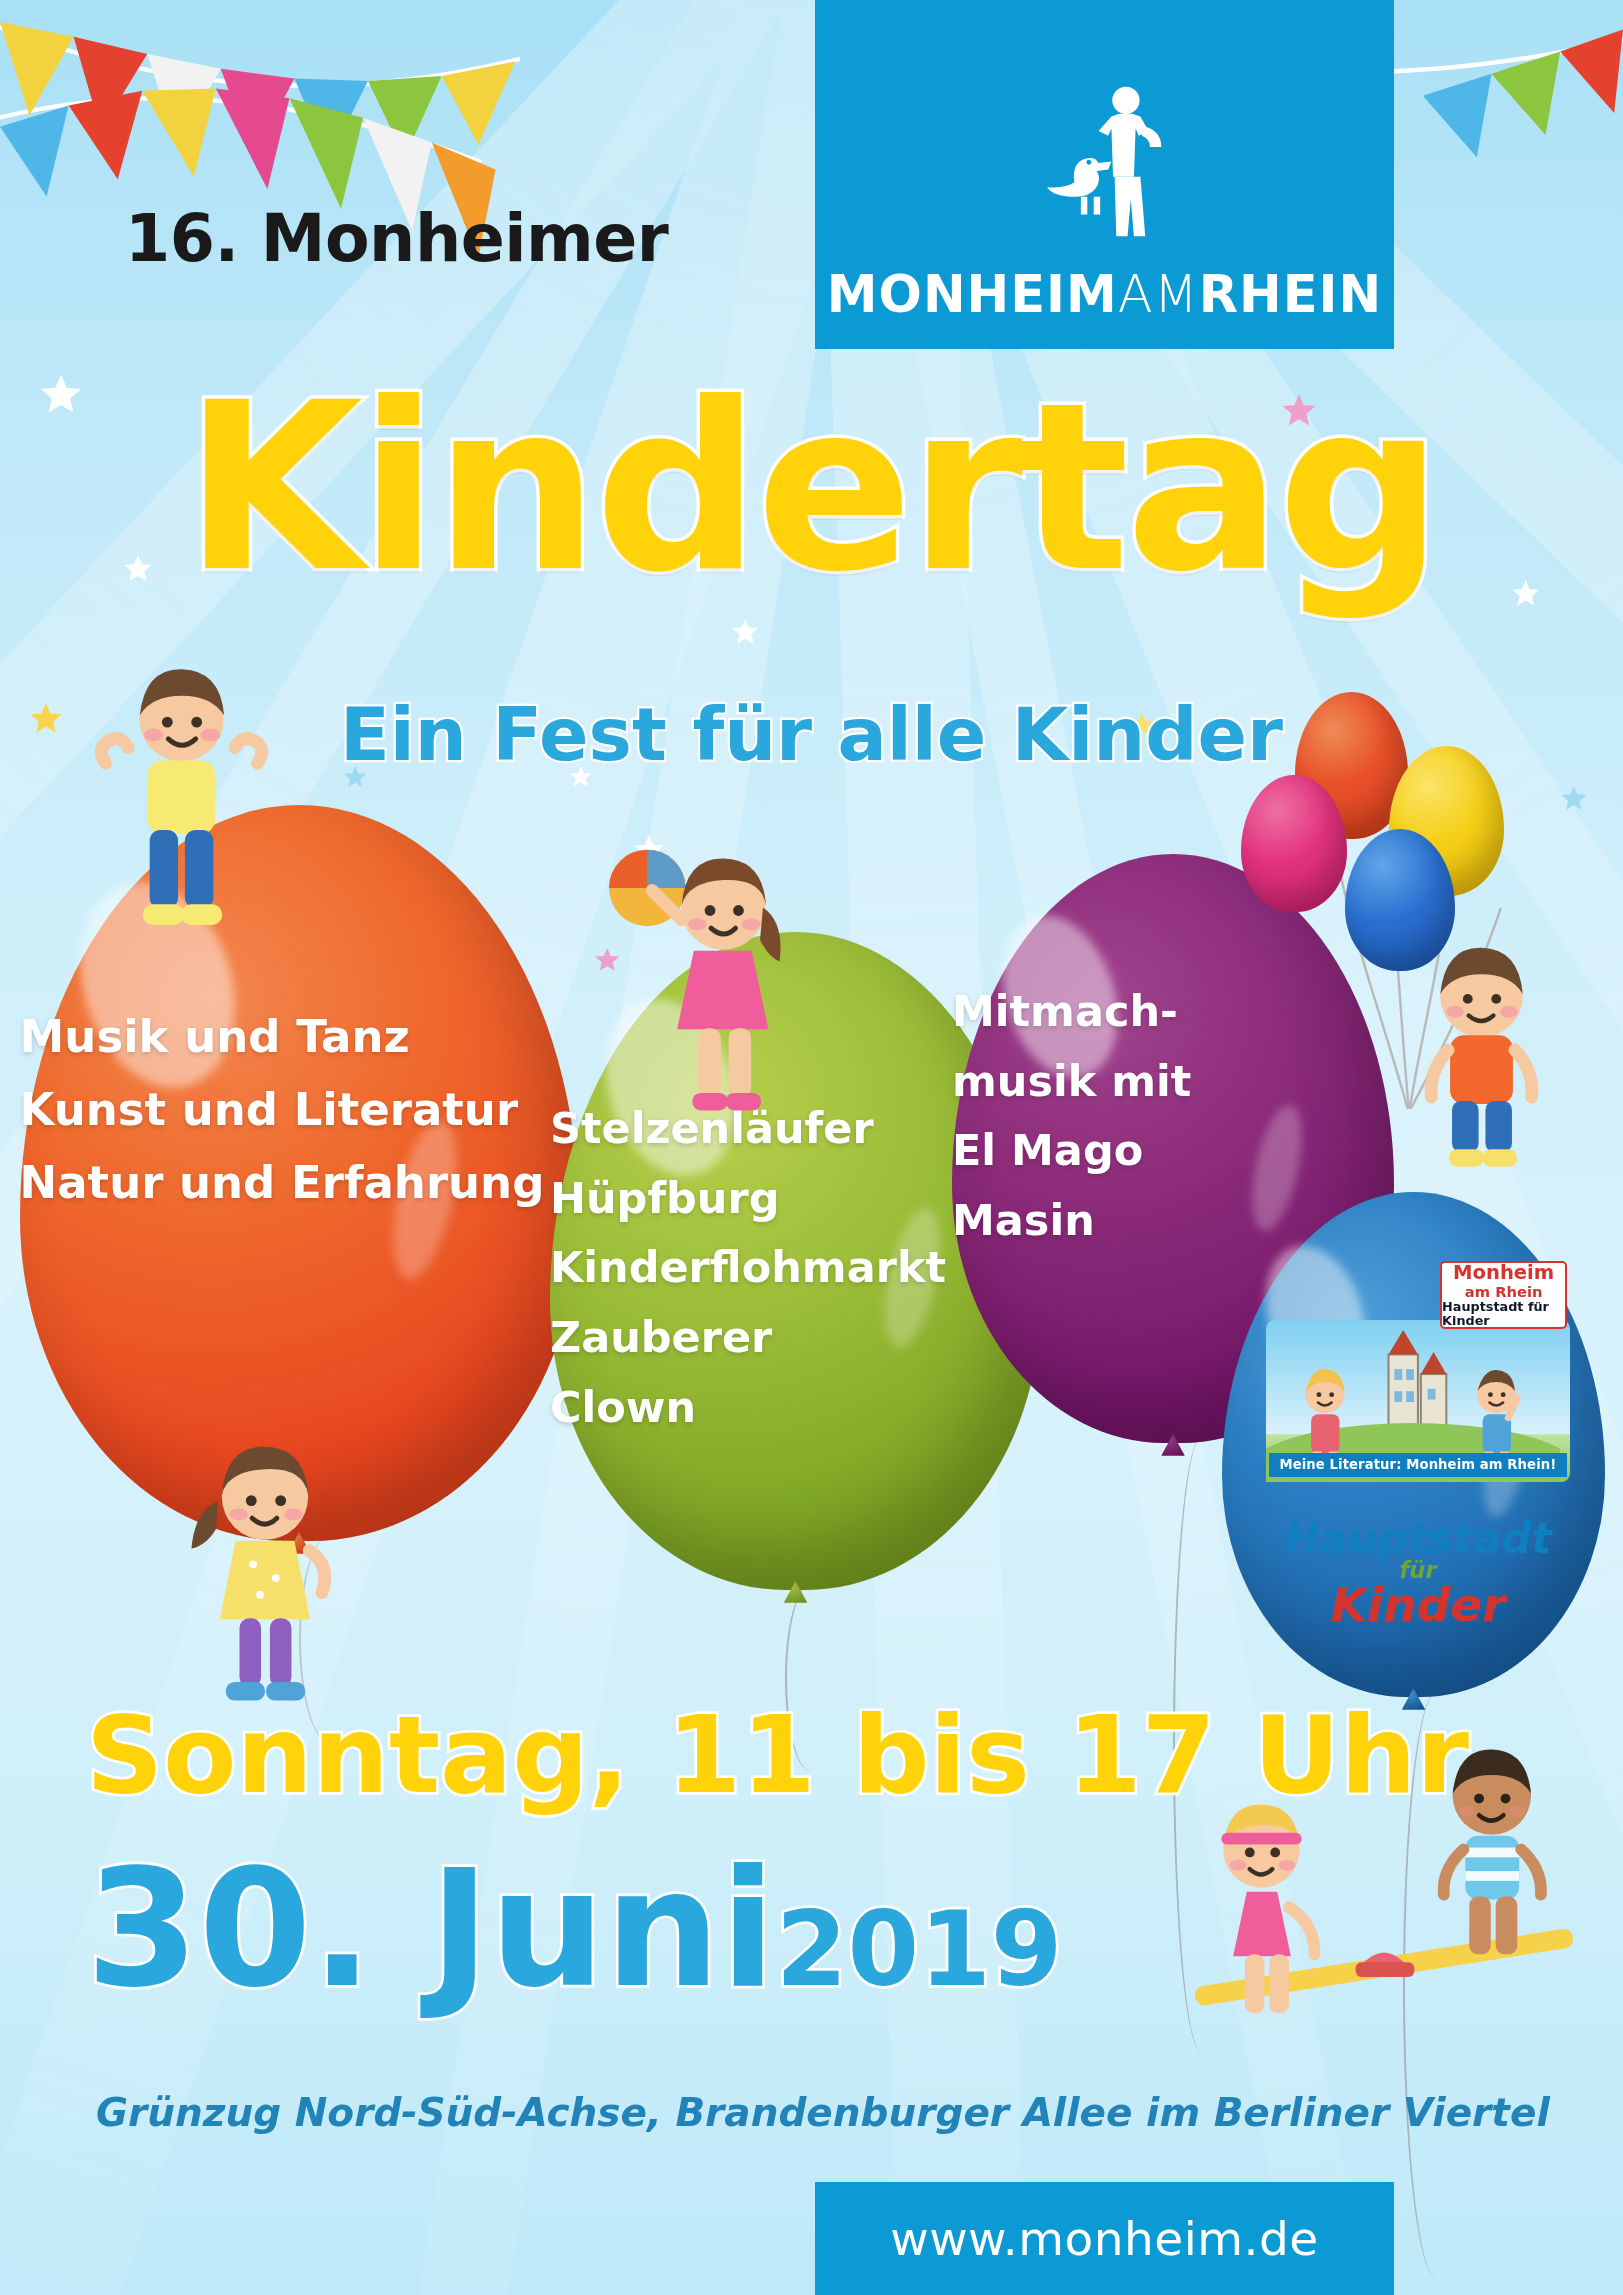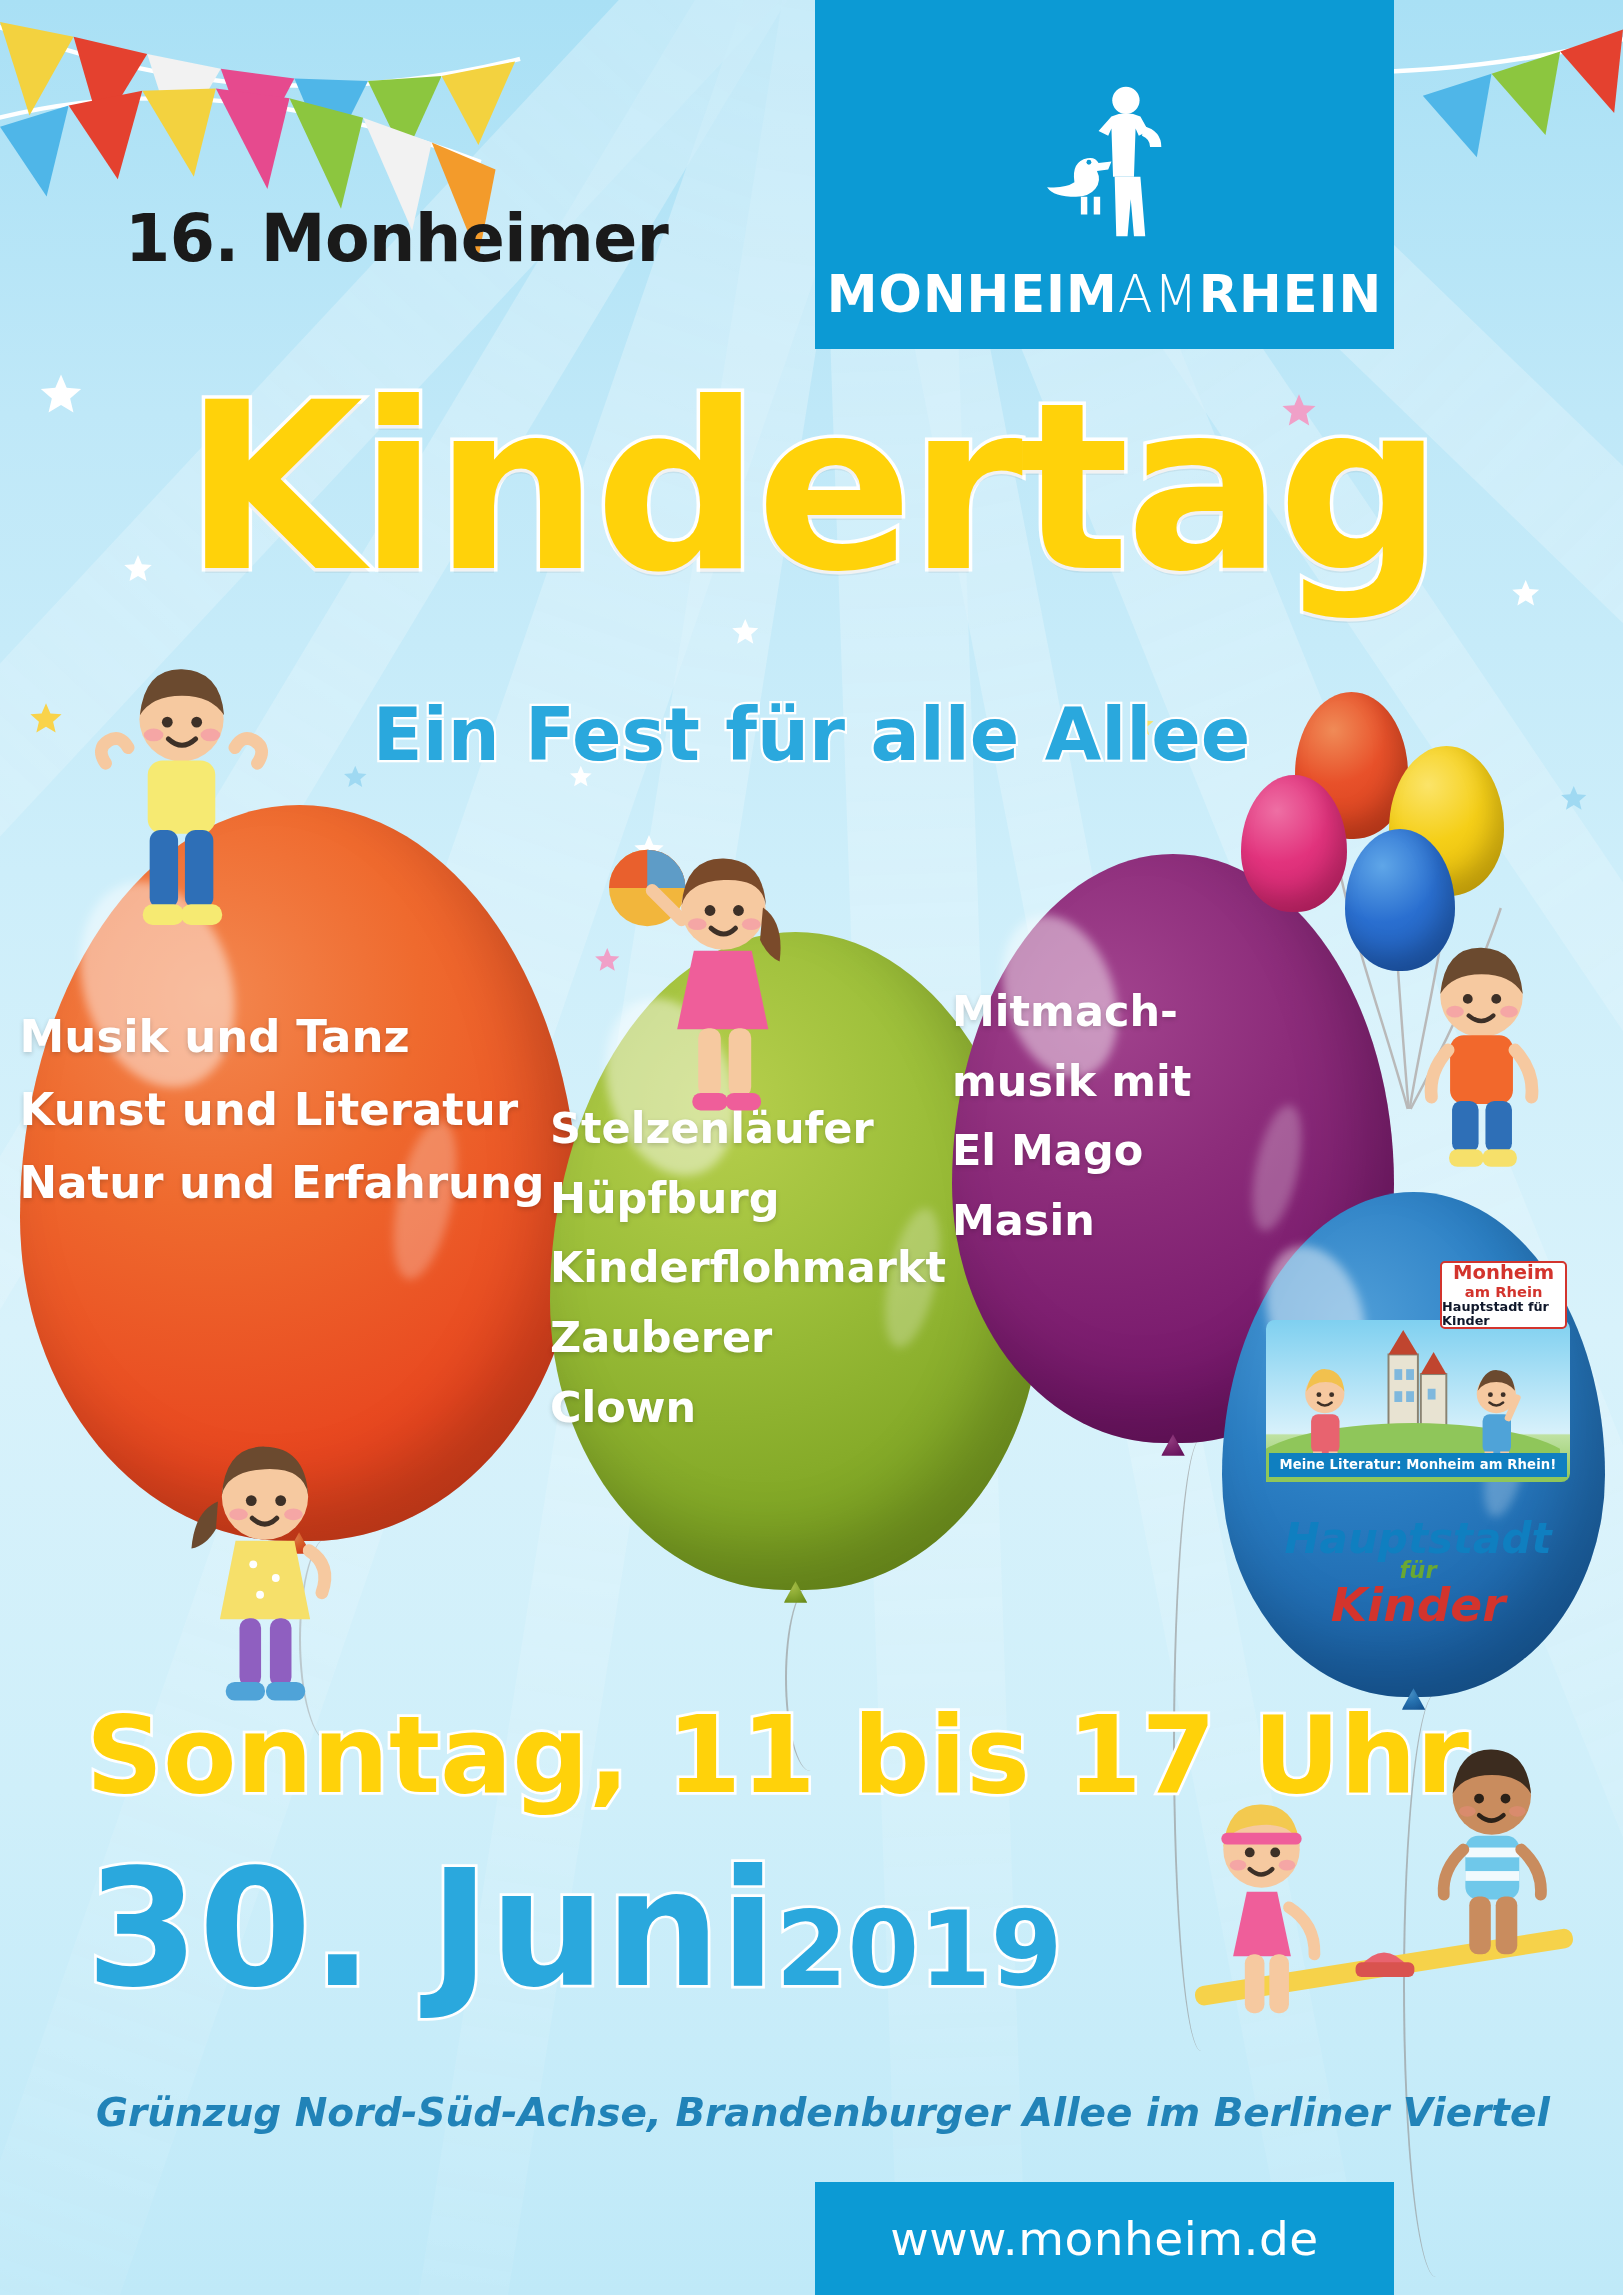--- a/index.html
+++ b/index.html
@@ -410,21 +410,21 @@
         <path d="M70 144 h8 v22 h-8 z M86 144 h8 v22 h-8 z"></path>
       </g>
     </svg>
     <div class="wordmark">
       <span class="bold">MONHEIM</span><span class="thin">AM</span><span class="bold">RHEIN</span>
     </div>
   </div>
 
   <div class="kicker">16. Monheimer</div>
   <div class="title">Kindertag</div>
-  <div class="subtitle">Ein Fest für alle Allee</div>
+  <div class="subtitle">Ein Fest für alle Kinder</div>
 
   <div class="string" style="left:299px; top:1536px; width:59px; height:206px; border-color: rgba(160,160,160,.5);"></div>
   <div class="string" style="left:785px; top:1585px; width:49px; height:186px;"></div>
   <div class="string" style="left:1173px; top:1438px; width:54px; height:613px;"></div>
   <div class="string" style="left:1403px; top:1693px; width:64px; height:584px;"></div>
 
   <div class="balloon" id="balloon-orange">
     <div class="gloss" style="left:64px; top:74px; width:147px; height:211px; transform: rotate(-18deg);"></div>
     <div class="gloss" style="left:378px; top:314px; width:54px; height:162px; transform: rotate(12deg); background: rgba(255,255,255,.25);"></div>
     <div class="balloon-text">

